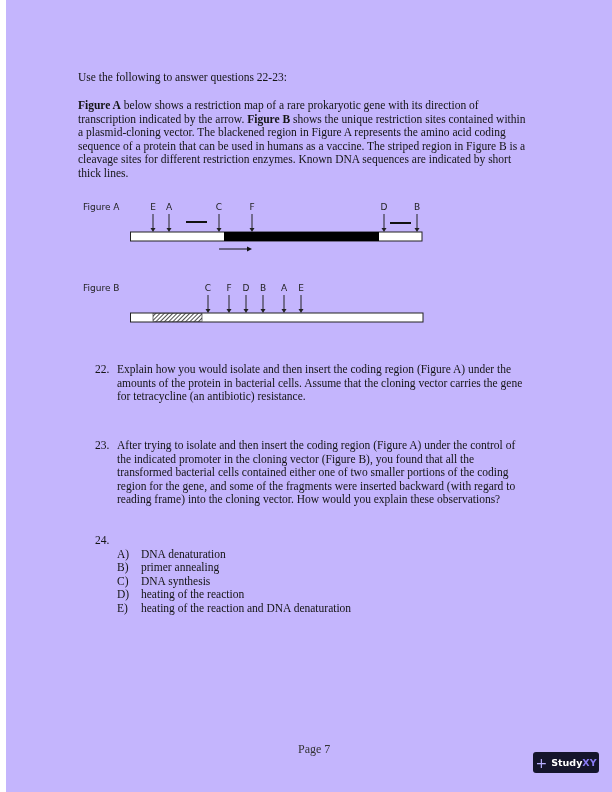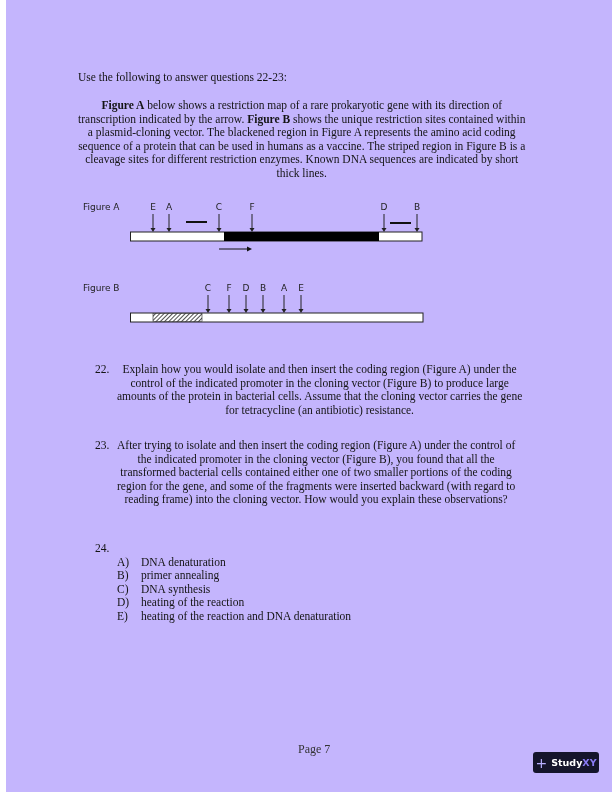--- a/index.html
+++ b/index.html
@@ -6,21 +6,21 @@
     body { width: 612px; height: 792px; position: relative; overflow: hidden; }
     .page { position: absolute; left: 6px; top: 0; width: 612px; height: 792px; background: #c4b5fd; }
     .txt {
       position: absolute;
       font-family: "Liberation Serif", serif;
       font-size: 11.5px;
       line-height: 13.6px;
       color: #141414;
       white-space: nowrap;
     }
-    .line { display: block; white-space: nowrap; text-align: center; }
+    .line { display: block; white-space: nowrap; }
     b { font-weight: bold; }
     i { font-style: italic; }
     .qnum { position: absolute; left: 89px; }
     .qbody { position: absolute; left: 111px; }
     .opt-letter { position: absolute; left: 111px; }
     .opt-text { position: absolute; left: 135px; }
     .figsvg { position: absolute; left: 0; top: 190px; width: 612px; height: 145px; }
     .figlabel { font-family: "DejaVu Sans", sans-serif; font-size: 9px; fill: #222; }
     .sitelabel { font-family: "DejaVu Sans", sans-serif; font-size: 9px; fill: #222; }
     .footer { position: absolute; left: 292px; top: 742px; font-family: "Liberation Serif", serif; font-size: 12px; color: #333; }
@@ -137,38 +137,37 @@
         <line x1="295" y1="295" x2="295" y2="309" stroke="#222" stroke-width="1"></line>
         <polygon points="292.5,309 297.5,309 295,313" fill="#222"></polygon>
       </g>
     </g>
   </svg>
 
   <div class="txt" style="left:0; top:356px; width:612px; height:60px;margin-top:7px;">
     <span class="qnum">22.</span>
     <div class="qbody">
       <span class="line">Explain how you would isolate and then insert the coding region (Figure A) under the</span>
-      <span class="line">control of the indicated promoter in the cloning vector (Figure B) to produce large</span>
       <span class="line">amounts of the protein in bacterial cells. Assume that the cloning vector carries the gene</span>
       <span class="line">for tetracycline (an antibiotic) resistance.</span>
     </div>
   </div>
 
   <div class="txt" style="left:0; top:439px; width:485px; height:72px;">
     <span class="qnum">23.</span>
     <div class="qbody">
       <span class="line">After trying to isolate and then insert the coding region (Figure A) under the control of</span>
       <span class="line">the indicated promoter in the cloning vector (Figure B), you found that all the</span>
       <span class="line">transformed bacterial cells contained either one of two smaller portions of the coding</span>
       <span class="line">region for the gene, and some of the fragments were inserted backward (with regard to</span>
       <span class="line">reading frame) into the cloning vector. How would you explain these observations?</span>
     </div>
   </div>
 
-  <div class="txt" style="left:0; top:534px; width:560px; height:86px;margin-top:8px;">
+  <div class="txt" style="left:0; top:534px; width:560px; height:86px;">
     <span class="qnum">24.</span>
     <div style="position:absolute; left:0; top:13.6px; width:612px; height:13.6px;">
       <span class="opt-letter">A)</span>
       <span class="opt-text">DNA denaturation</span>
     </div>
     <div style="position:absolute; left:0; top:27.2px; width:612px; height:13.6px;">
       <span class="opt-letter">B)</span>
       <span class="opt-text">primer annealing</span>
     </div>
     <div style="position:absolute; left:0; top:40.8px; width:612px; height:13.6px;">

